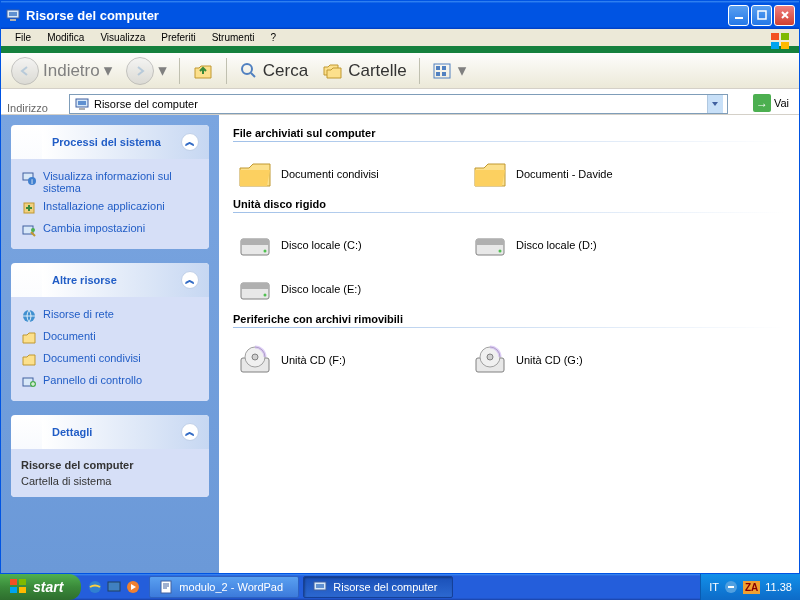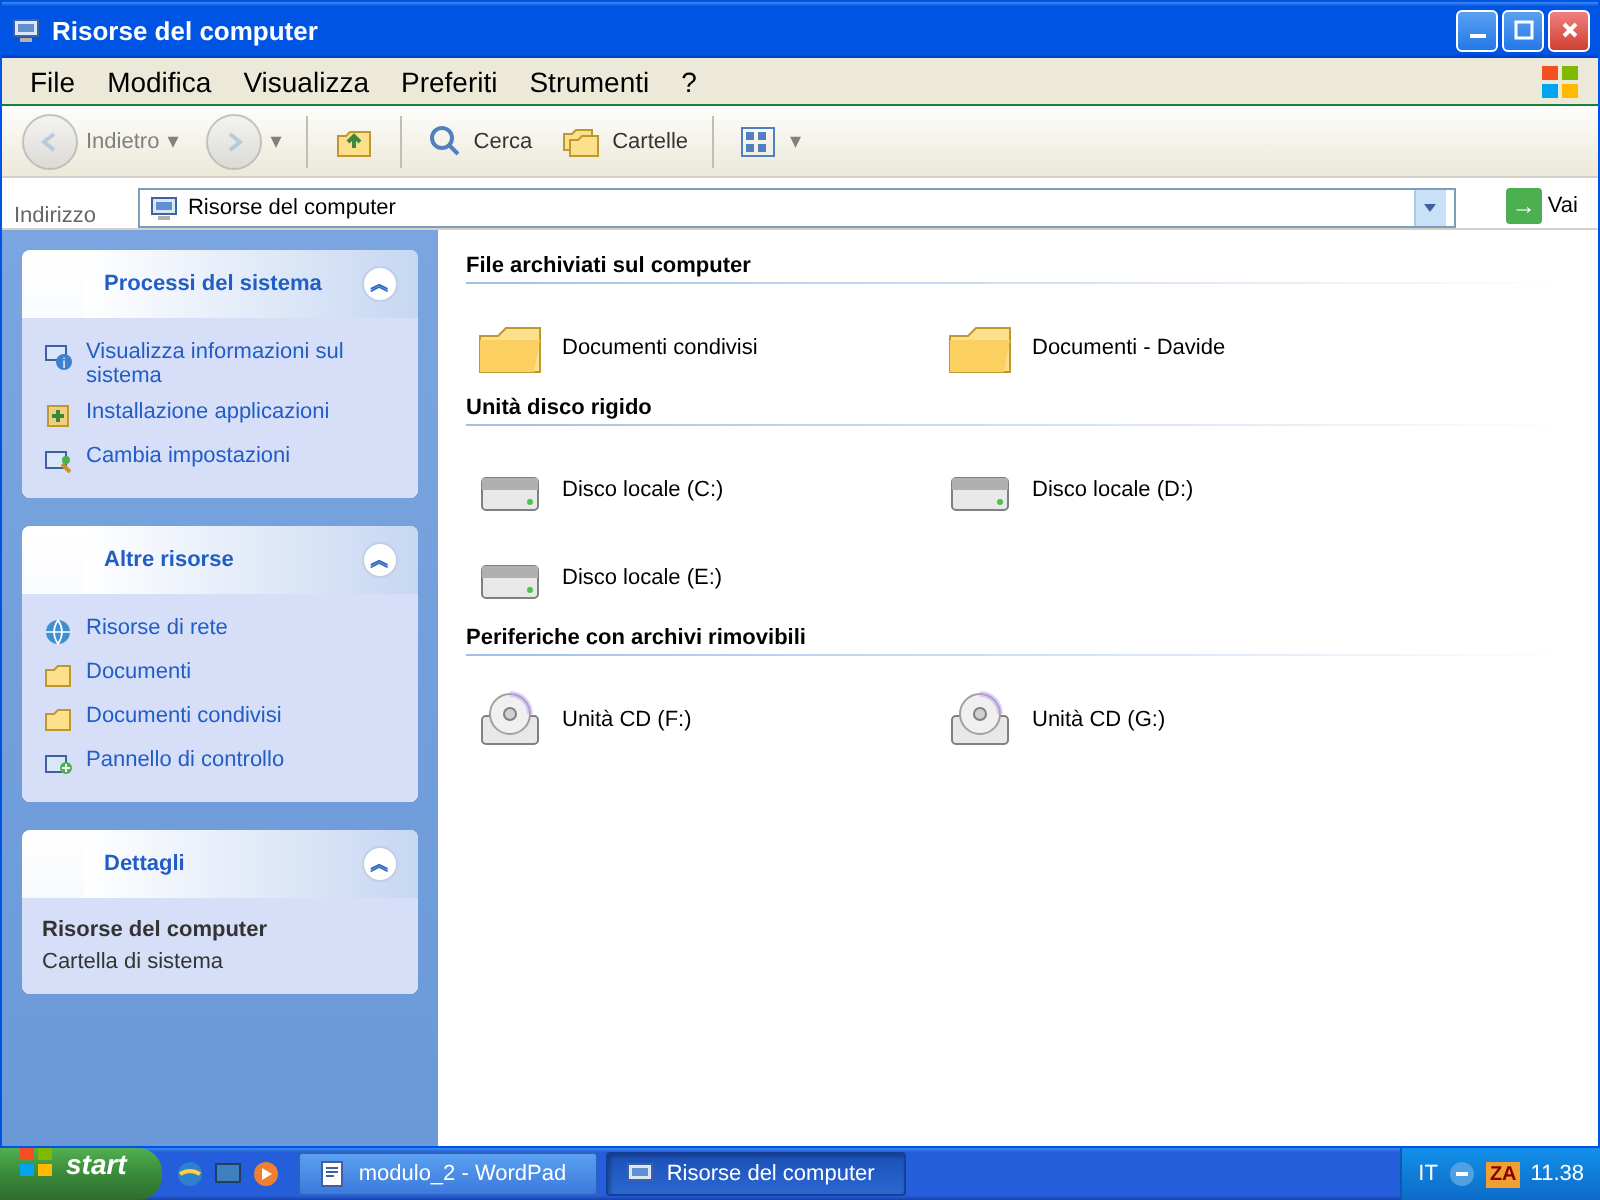--- a/index.html
+++ b/index.html
@@ -9,25 +9,25 @@
   
   .titlebar { height: 28px; background: linear-gradient(to bottom, #3b8bf4 0%, #0054e3 8%, #0054e3 92%, #003cc0 100%); display: flex; align-items: center; padding: 0 4px; color: white; font-size: 13px; font-weight: bold; }
   .titlebar-icon { width: 16px; height: 16px; margin-right: 5px; }
   .titlebar-text { flex: 1; }
   .window-controls { display: flex; gap: 2px; }
   .win-btn { width: 21px; height: 21px; border: 1px solid #fff; border-radius: 3px; display: flex; align-items: center; justify-content: center; font-size: 12px; font-weight: bold; color: white; cursor: pointer; }
   .win-btn.min { background: linear-gradient(to bottom, #5aa0f0, #2478e8); }
   .win-btn.max { background: linear-gradient(to bottom, #5aa0f0, #2478e8); }
   .win-btn.close { background: linear-gradient(to bottom, #f08080, #d04030); }
   
-  .menubar { height: 24px; background: #ece9d8; display: flex; align-items: center; padding: 0 6px; font-size: 14px; border-bottom: 1px solid #15803d; position: relative; }
+  .menubar { height: 24px; background: #ece9d8; display: flex; align-items: center; padding: 0 6px; font-size: 10px; border-bottom: 7px solid #15803d; position: relative; }
   .menu-item { padding: 3px 8px; cursor: pointer; }
   .flag { position: absolute; right: 4px; top: 2px; width: 26px; height: 20px; }
   
-  .toolbar { height: 36px; background: linear-gradient(to bottom, #fdfdfc, #ece9d8); display: flex; align-items: center; padding: 0 6px; gap: 6px; font-size: 11px; border-bottom: 1px solid #d4d0c8; }
+  .toolbar { height: 36px; background: linear-gradient(to bottom, #fdfdfc, #ece9d8); display: flex; align-items: center; padding: 0 6px; gap: 6px; font-size: 17px; border-bottom: 1px solid #d4d0c8; }
   .tb-btn { display: flex; align-items: center; gap: 4px; padding: 2px 4px; cursor: pointer; color: #808080; }
   .nav-circle { width: 28px; height: 28px; border-radius: 50%; background: linear-gradient(to bottom, #f0f0f0, #d0d0d0); border: 1px solid #a0a0a0; display: flex; align-items: center; justify-content: center; }
   .nav-circle.disabled { opacity: 0.6; }
   .sep { width: 1px; height: 26px; background: #c0c0b0; margin: 0 2px; }
   .tb-label { color: #333; }
   
   .addressbar { height: 26px; background: #ffffff; display: flex; align-items: flex-end; padding: 0 6px; gap: 21px; font-size: 11px; border-bottom: 1px solid #d4d0c8; }
   .addr-label { color: #666; }
   .addr-input { flex: 1; height: 20px; border: 1px solid #7f9db9; background: white; display: flex; align-items: center; padding: 0 4px; gap: 4px; }
   .addr-dropdown { width: 16px; height: 18px; background: #c8e0f8; border-left: 1px solid #b0c8e0; display: flex; align-items: center; justify-content: center; cursor: pointer; }
@@ -46,21 +46,21 @@
   
   .main { flex: 1; background: white; padding: 10px 14px; overflow-y: auto; font-size: 11px; }
   .section-title { font-weight: bold; margin: 2px 0 2px; }
   .section-line { height: 1px; background: linear-gradient(to right, #a0c0e8, transparent); margin-bottom: 10px; }
   .item-row { display: flex; flex-wrap: wrap; gap: 0; }
   .file-item { width: 235px; display: flex; align-items: center; gap: 8px; padding: 6px 4px; cursor: pointer; }
   .item-label { color: #000; }
   .item-label.dotted { border: 1px dotted #808080; padding: 0 1px; }
   
   .taskbar { height: 26px; background: linear-gradient(to bottom, #3b8bf4 0%, #245edb 8%, #245edb 92%, #1941a5 100%); display: flex; align-items: center; font-size: 11px; color: white; }
-  .start-btn { height: 26px; padding: 0 18px 0 10px; background: linear-gradient(to bottom, #50b050 0%, #3a8a3a 50%, #2e6e2e 100%); border-radius: 0 12px 12px 0; display: flex; gap: 5px; font-weight: bold; font-style: italic; font-size: 14px; cursor: pointer; }
+  .start-btn { height: 26px; padding: 0 18px 0 10px; background: linear-gradient(to bottom, #50b050 0%, #3a8a3a 50%, #2e6e2e 100%); border-radius: 0 12px 12px 0; display: flex; align-items: center; gap: 5px; font-weight: bold; font-style: italic; font-size: 14px; cursor: pointer; }
   .ql { display: flex; align-items: center; gap: 3px; padding: 0 6px; }
   .ql-icon { width: 16px; height: 16px; cursor: pointer; }
   .task-btn { height: 22px; background: linear-gradient(to bottom, #5aa0f0, #3c7adb); border: 1px solid #2e62c0; border-radius: 2px; padding: 0 8px; margin: 0 2px; display: flex; align-items: center; gap: 5px; cursor: pointer; min-width: 150px; }
   .task-btn.active { background: linear-gradient(to bottom, #1a50b8, #2c68d0); border: 1px solid #154098; box-shadow: inset 1px 1px 2px rgba(0,0,0,0.3); }
   .tray { margin-left: auto; background: linear-gradient(to bottom, #1290e9, #0d6bc8); height: 26px; display: flex; align-items: center; padding: 0 8px; gap: 5px; border-left: 1px solid #0a5bb0; }
   .clock { font-size: 11px; }
   
   svg { display: block; }
 </style>
 </head>

